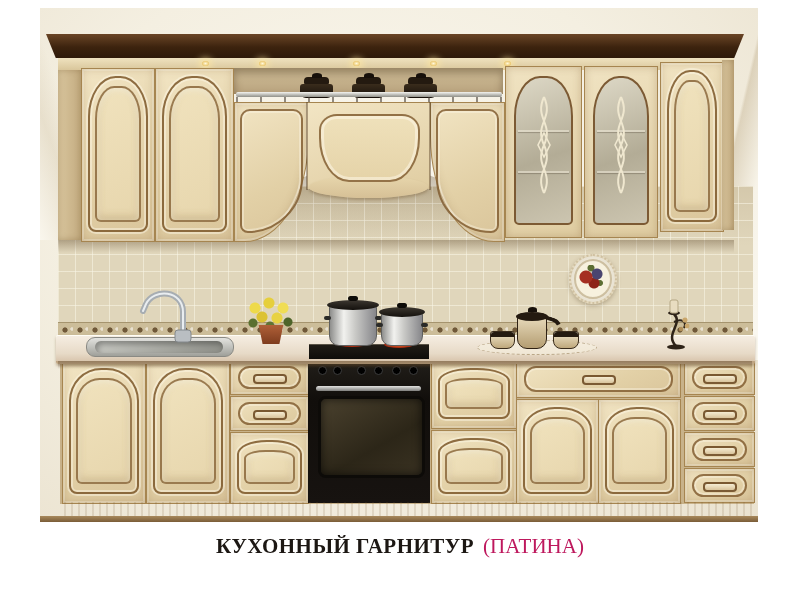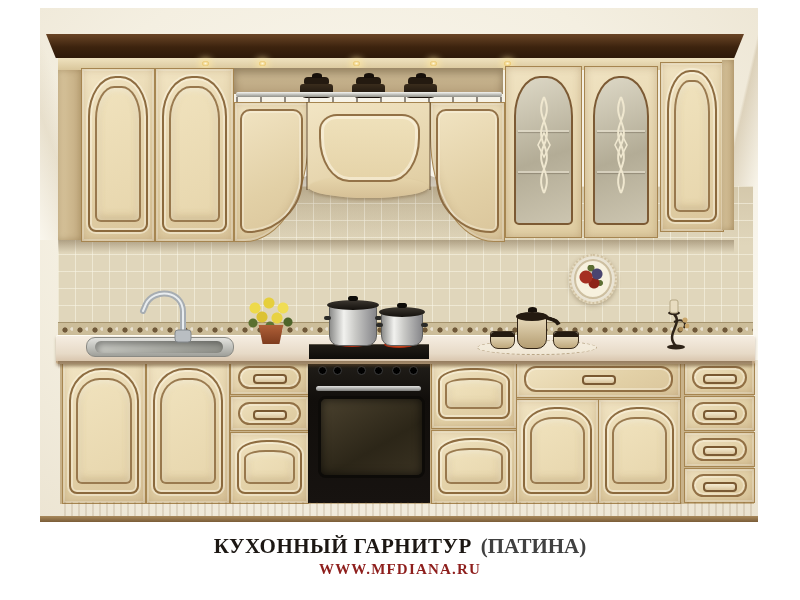--- a/index.html
+++ b/index.html
@@ -163,21 +163,21 @@
     background-image:repeating-linear-gradient(90deg,rgba(120,90,50,.15) 0 2px,rgba(0,0,0,0) 2px 7px);}
   .floorline{left:40px;top:516px;width:718px;height:6px;
     background:linear-gradient(#a8895c,#7a5c38);}
 
   
   .caption{left:0;top:524px;width:800px;height:76px;display:flex;flex-direction:column;
     align-items:center;padding-top:10px;box-sizing:border-box;background:#ffffff;}
   .cap1{display:flex;align-items:center;gap:9px;white-space:nowrap;}
   .cap-prefix{font-size:21px;font-weight:700;letter-spacing:.5px;color:#1c1713;}
   .cap-name{font-size:30px;font-weight:700;letter-spacing:1px;color:#96201d;}
-  .cap-suffix{font-size:21px;font-weight:700;color:#404040;}
+  .cap-suffix{font-size:21px;font-weight:400;color:#be185d;}
   .cap-site{margin-top:2px;font-size:15px;font-weight:700;letter-spacing:1.2px;color:#8e1e1c;}
 </style>
 </head>
 <body>
 
 <div class="stage">
   <div class="abs photo"></div>
   <div class="abs corner-left"></div>
   <div class="abs corner-right"></div>
 
@@ -359,15 +359,14 @@
     <circle cx="27" cy="35" r="2.2" fill="#b08f5a"></circle>
     <ellipse cx="20" cy="19" rx="6" ry="2" fill="#2e2318"></ellipse>
     <rect x="16" y="6" width="8" height="13" rx="2" fill="#e8dcc0" stroke="#b5a784"></rect>
   </svg>
 
   <div class="abs caption">
     <div class="cap1">
       <span class="cap-prefix">КУХОННЫЙ ГАРНИТУР</span>
       <span class="cap-suffix">(ПАТИНА)</span>
     </div>
-    <div class="cap-site">WWW.MFDIANA.RU</div>
   </div>
 </div>
 
 </body></html>

